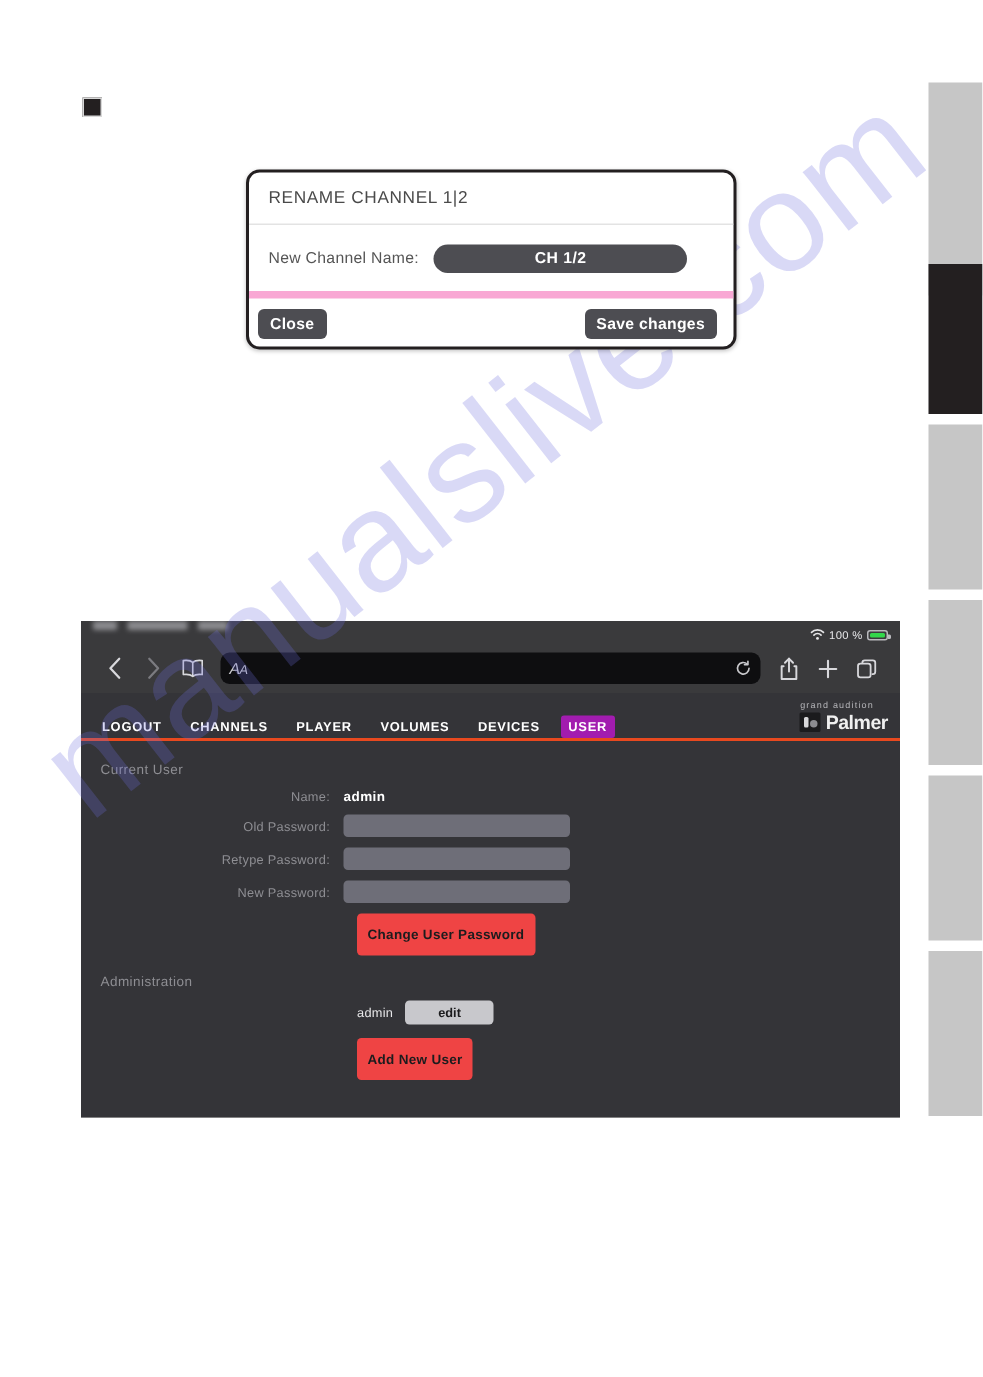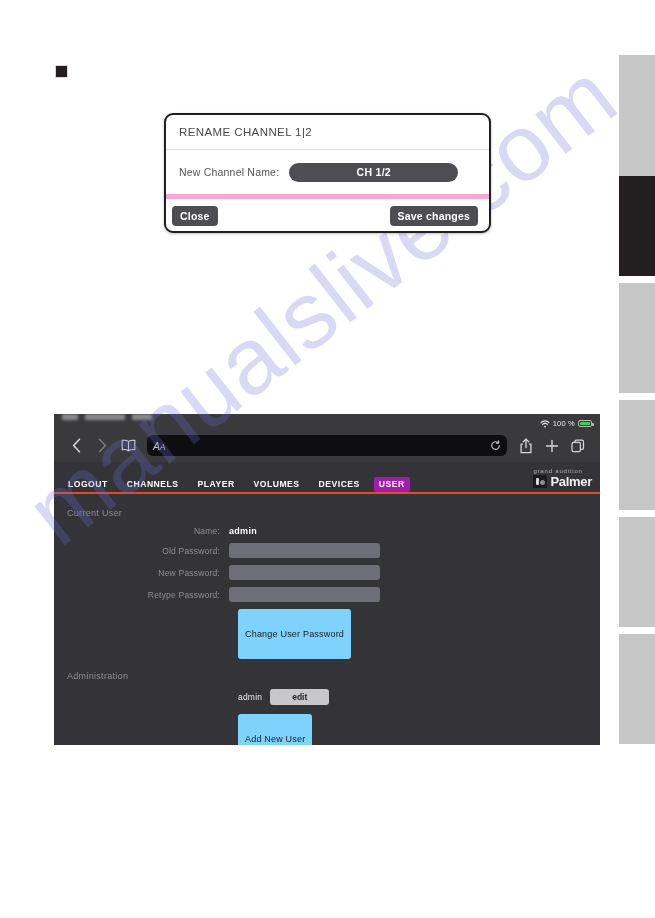--- a/index.html
+++ b/index.html
@@ -406,28 +406,28 @@
     color: #ffffff;
     padding: 0 5px;
     box-sizing: border-box;
   }
   .btn-row {
     display: flex;
     margin-bottom: 8px;
   }
   .btn-spacer { width: 184px; }
   .app-btn {
-    background: #7dd3fc;
+    background: #ef4444;
     color: #1c1c1e;
     border: none;
     border-radius: 3px;
     font-family: "Liberation Sans", sans-serif;
     font-size: 9px;
-    font-weight: normal;
-    padding: 20px 7px;
+    font-weight: bold;
+    padding: 9px 7px;
     letter-spacing: 0.2px;
     cursor: pointer;
   }
   .admin-row {
     display: flex;
     align-items: center;
     margin-bottom: 9px;
   }
   .admin-user {
     font-size: 8.5px;
@@ -571,26 +571,26 @@
         <span class="form-label">Name:</span>
         <span class="form-value">admin</span>
       </div>
 
       <div class="form-row">
         <span class="form-label">Old Password:</span>
         <input class="form-input" type="password" value="" style="">
       </div>
 
       <div class="form-row">
+        <span class="form-label">Retype Password:</span>
+        <input class="form-input" type="password" value="" style="">
+      </div>
+
+      <div class="form-row">
         <span class="form-label">New Password:</span>
-        <input class="form-input" type="password" value="" style="">
-      </div>
-
-      <div class="form-row">
-        <span class="form-label">Retype Password:</span>
         <input class="form-input" type="password" value="" style="">
       </div>
 
       <div class="btn-row">
         <span class="btn-spacer"></span>
         <button class="app-btn">Change User Password</button>
       </div>
 
       <div class="section-title" style="margin-top:12px">Administration</div>
 

